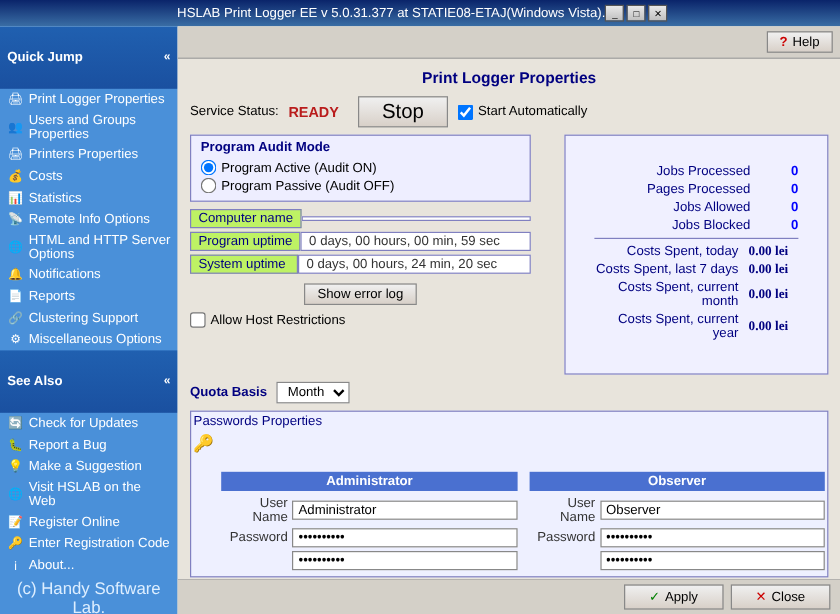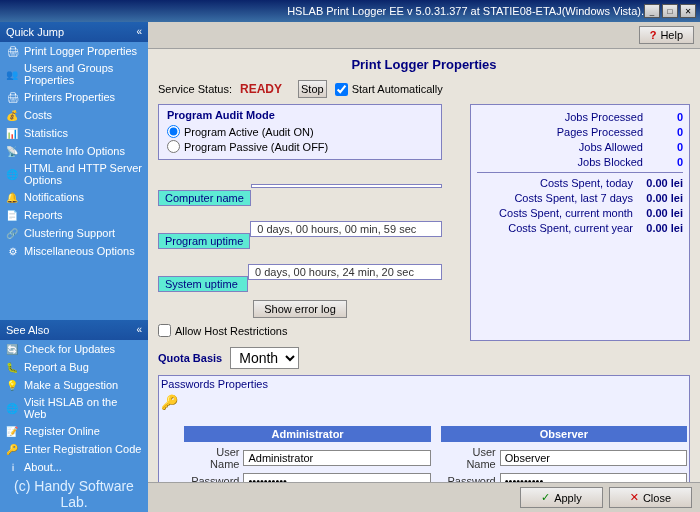--- a/index.html
+++ b/index.html
@@ -12,21 +12,21 @@
       overflow: hidden;
     }
 
     
     .title-bar {
       background: linear-gradient(to bottom, #0a246a, #3a6ea5);
       color: white;
       height: 22px;
       display: flex;
       align-items: center;
-      justify-content: flex-end;
+      justify-content: center;
       padding: 0 4px;
       font-size: 11px;
     }
     .title-bar-text { padding-left: 4px; }
     .title-bar-controls { display: flex; gap: 2px; }
     .title-btn {
       width: 16px; height: 14px;
       background: linear-gradient(to bottom, #e8e8e8, #c0c0c0);
       border: 1px solid #555;
       cursor: pointer;
@@ -46,23 +46,23 @@
       width: 148px;
       background: #4a90d9;
       display: flex;
       flex-direction: column;
       height: 100%;
       overflow: hidden;
     }
     .sidebar-section-title {
       background: linear-gradient(to bottom, #2060b0, #1a50a0);
       color: white;
-      font-weight: normal;
-      font-size: 11px;
-      padding: 4px 6px;
+      font-weight: bold;
+      font-size: 11px;
+      padding: 20px 6px;
       display: flex;
       align-items: flex-start;
       justify-content: space-between;
     }
     .sidebar-section-title .collapse-icon {
       font-size: 10px;
       color: white;
     }
     .sidebar-item {
       display: flex;
@@ -137,68 +137,67 @@
     }
     .status-label { font-weight: normal; }
     .status-value {
       color: #b91c1c;
       font-weight: bold;
       font-size: 12px;
     }
     .stop-button {
       background: linear-gradient(to bottom, #f0f0f0, #d8d0c8);
       border: 1px solid #888;
-      padding: 2px 2px;
+      padding: 2px 19px;
       cursor: pointer;
-      font-size: 11px;
+      font-size: 17px;
       margin-left: 8px;
     }
     .checkbox-row {
       display: flex;
       align-items: center;
       gap: 4px;
     }
 
     .two-col {
       display: flex;
       gap: 28px;
       margin-bottom: 4px;
     }
     .left-col { flex: 1; }
     .right-col {
       width: 220px;
       border: 1px solid #8080c0;
       background: #f0f0ff;
-      padding: 6px;
+      padding: 24px;
     }
 
     .audit-mode-box {
       border: 1px solid #8080c0;
       padding: 4px 8px;
       margin-bottom: 6px;
       background: #eeeeff;
     }
     .audit-mode-title { font-weight: bold; color: #000080; margin-bottom: 4px; }
     .radio-row { display: flex; align-items: center; gap: 4px; margin-bottom: 2px; }
 
     .info-grid {
       margin-bottom: 4px;
     }
     .info-row {
       display: flex;
       align-items: center;
       margin-bottom: 3px;
     }
     .info-label {
-      background: #5eead4;
+      background: #bef264;
       border: 1px solid #8080c0;
       padding: 1px 6px;
       min-width: 90px;
       color: #000080;
-      margin-top: 24px;
     }
     .info-value {
       border: 1px solid #8080c0;
       background: white;
       padding: 1px 6px;
       flex: 1;
       color: #333;
     }
 
     .show-error-btn {
@@ -215,23 +214,24 @@
       align-items: center;
       justify-content: space-between;
       margin-bottom: 3px;
       font-size: 11px;
     }
     .stat-label { color: #000080; text-align: right; flex: 1; }
     .stat-value {
       color: #000080;
       font-weight: bold;
       min-width: 50px;
-      text-align: right;
+      text-align: center;
       border: none;
       background: transparent;
+      font-family: Liberation Serif, serif;
     }
     .stat-value-blue {
       color: #0000ff;
       font-weight: bold;
       min-width: 40px;
       text-align: right;
     }
 
     .allow-host-row {
       display: flex;
@@ -244,21 +244,21 @@
       display: flex;
       align-items: center;
       gap: 8px;
       margin: 6px 0 6px 0;
     }
     .quota-label { color: #000080; font-weight: bold; }
     .quota-select {
       border: 1px solid #888;
       padding: 1px 4px;
       background: white;
-      font-size: 14px;
+      font-size: 11px;
       text-align: center;
     }
 
     .passwords-section {
       border: 1px solid #8080c0;
       background: #eef0ff;
       padding: 2px;
       margin-top: 4px;
     }
     .passwords-title { color: #000080; font-weight: normal; margin-bottom: 4px; }

